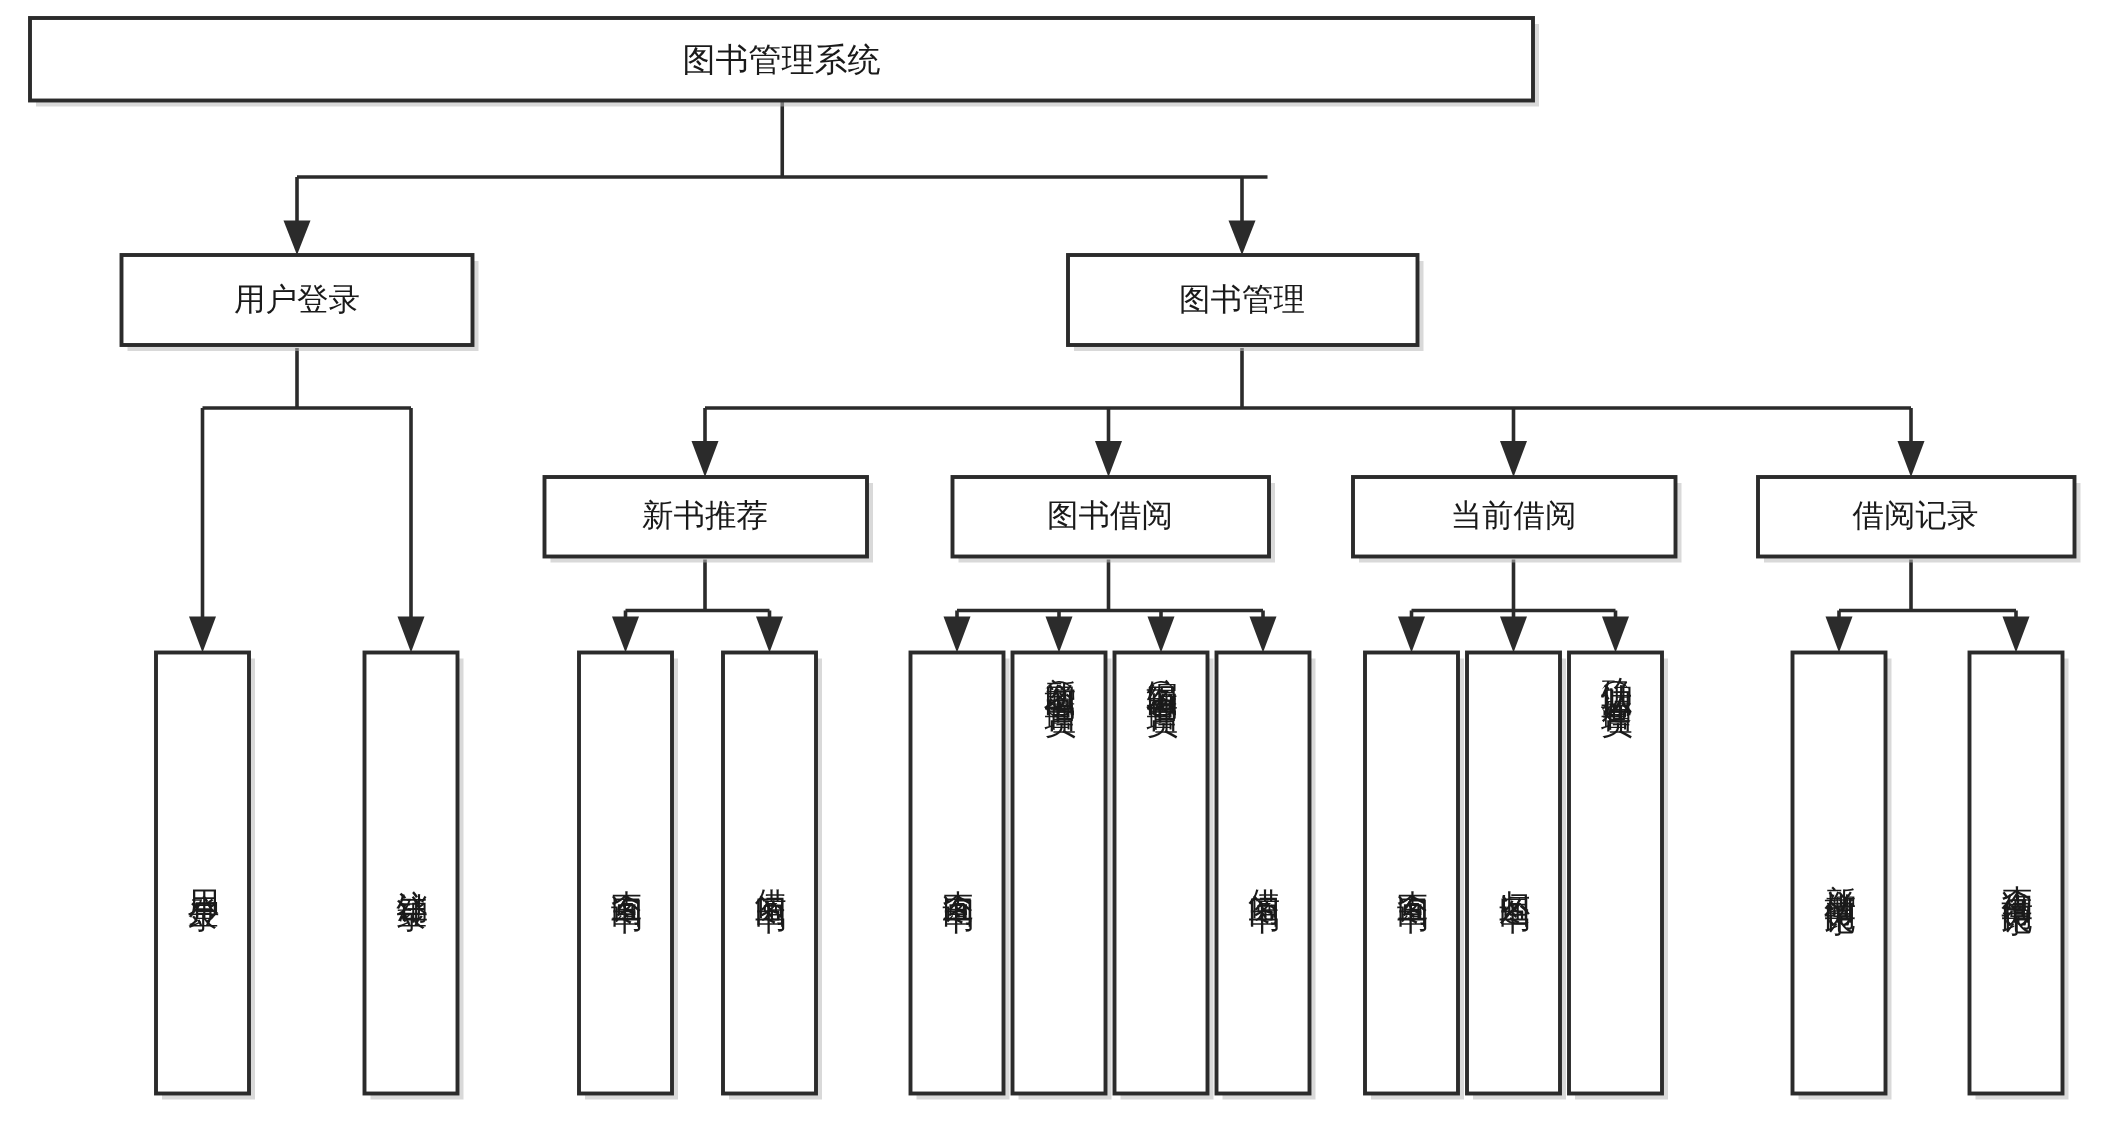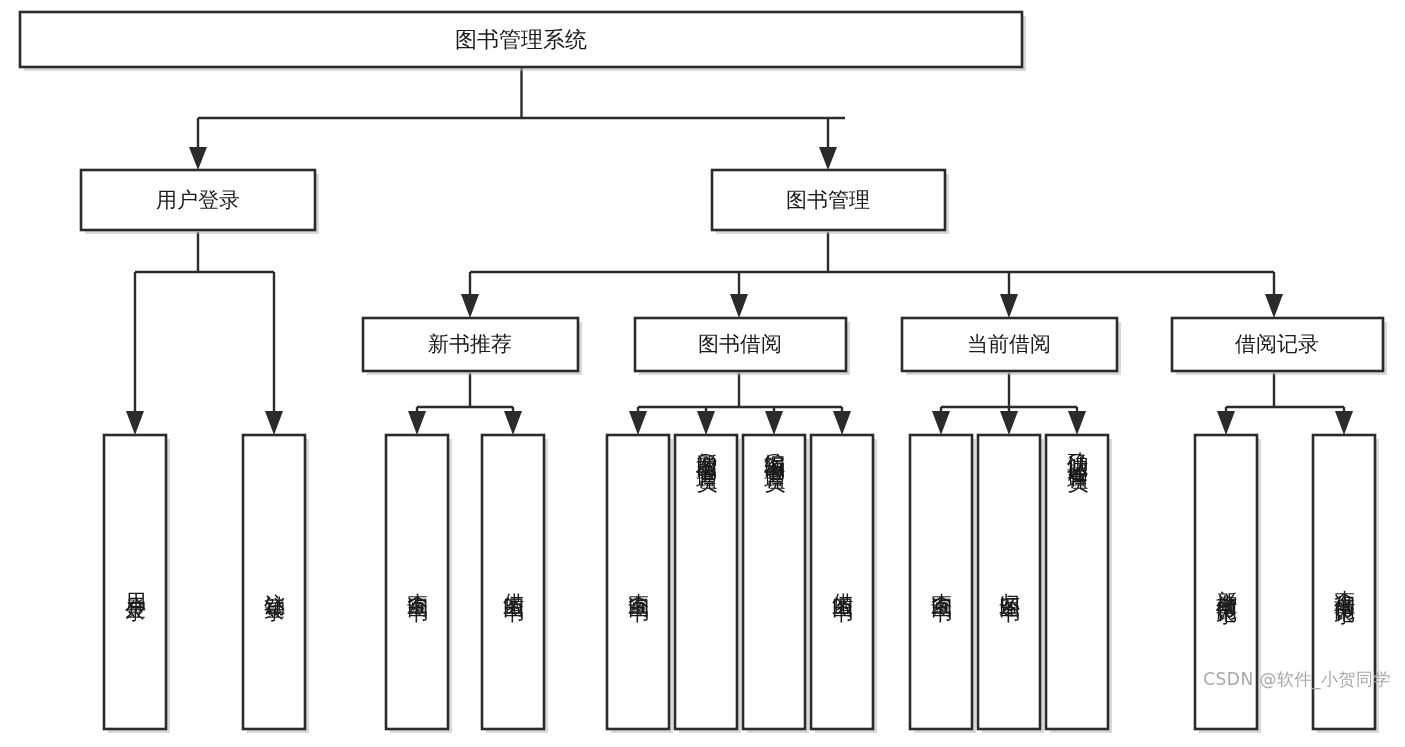--- a/index.html
+++ b/index.html
@@ -277,15 +277,14 @@
     <span class="leaf-label">确认归还（管理员）</span>
   </div>
 
   <div class="leaf-label-wrap" style="left:1195px; top:435px; width:62px; height:294px;">
     <span class="leaf-label">新增借阅记录</span>
   </div>
   <div class="leaf-label-wrap" style="left:1313px; top:435px; width:62px; height:294px;">
     <span class="leaf-label">查询借阅记录</span>
   </div>
 
-  <div class="watermark">CSDN @软件_小贺同学</div>
 
 </div>
 
 </body></html>

